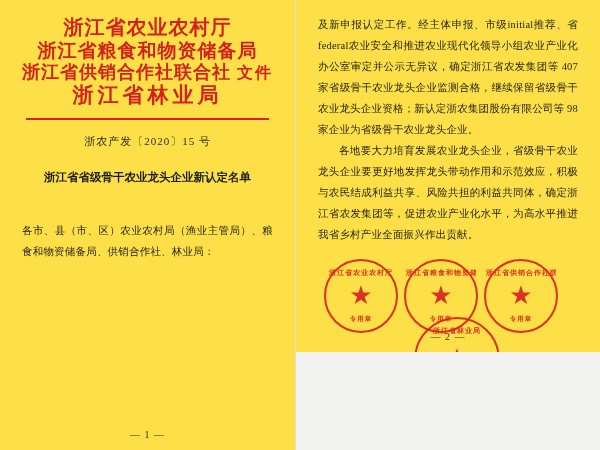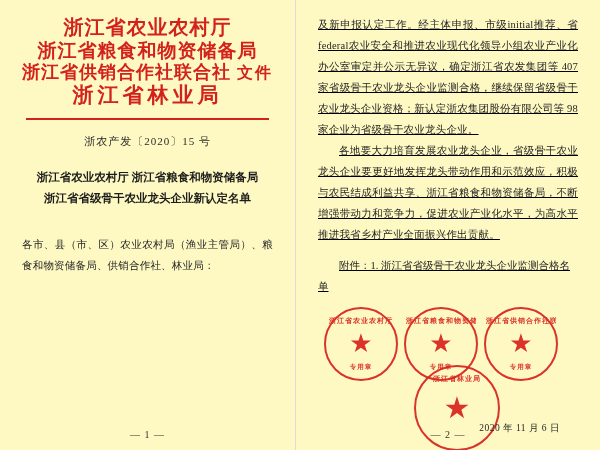--- a/index.html
+++ b/index.html
@@ -15,35 +15,34 @@
   }
   .sheet {
     position: relative;
     width: 600px;
     height: 450px;
     background: #f2f2f0;
     display: flex;
   }
   .page {
     position: relative;
-    background: #fef9c3;
+    background: #fde047;
     box-sizing: border-box;
     overflow: hidden;
   }
   .page-left {
     width: 296px;
     height: 450px;
     padding: 14px 22px 0 22px;
     border-right: 1px solid #dddcd6;
   }
   .page-right {
     width: 304px;
-    height: 450px;
+    height: 352px;
     padding: 14px 22px 0 22px;
-    text-decoration: underline;
   }
 
   
   .letterhead {
     text-align: center;
     color: #d3221c;
     font-weight: bold;
     letter-spacing: 1px;
     line-height: 1.18;
     margin-top: 2px;
@@ -88,21 +87,21 @@
     margin-top: 18px;
     padding: 0 2px;
   }
 
   
   .body-text {
     font-size: 10.5px;
     line-height: 2.0;
     color: #1f1f1f;
     text-align: justify;
-    margin-top: 24px;
+    margin-top: 32px;
     letter-spacing: 0.2px;
   }
   .body-text p {
     margin: 0;
     text-indent: 2em;
   }
   .body-text p.noindent { text-indent: 0; }
 
   .page-right .body-text {
     margin-top: 0;
@@ -205,40 +204,38 @@
       <div class="lh-line l3">
         <span>浙江省供销合作社联合社</span><span class="lh-doc-word">文件</span>
       </div>
       <div class="lh-line l4">浙江省林业局</div>
       <div class="lh-rule"></div>
     </div>
 
     <div class="doc-number">浙农产发〔2020〕15 号</div>
 
     <div class="doc-title">
-      <div>浙江省农业农村厅 浙江省粮食和物资储备局</div>
       <div>浙江省省级骨干农业龙头企业新认定名单</div>
     </div>
 
     <div class="body-text">
       <p class="noindent">各市、县（市、区）农业农村局（渔业主管局）、粮食和物资储备局、供销合作社、林业局：</p>
     </div>
 
     <div class="page-footer">— 1 —</div>
   </div>
 
   <div class="page page-right">
 
     <div class="body-text">
       <p class="noindent">及新申报认定工作。经主体申报、市级initial推荐、省federal农业安全和推进农业现代化领导小组农业产业化办公室审定并公示无异议，确定浙江省农发集团等 407 家省级骨干农业龙头企业监测合格，继续保留省级骨干农业龙头企业资格；新认定浙农集团股份有限公司等 98 家企业为省级骨干农业龙头企业。</p>
-      <p>各地要大力培育发展农业龙头企业，省级骨干农业龙头企业要更好地发挥龙头带动作用和示范效应，积极与农民结成利益共享、浙江省粮食和物资储备局，不断增强带动力和竞争力，促进农业产业化水平，为高水平推进我省乡村产业全面振兴作出贡献。</p>
+      <p>各地要大力培育发展农业龙头企业，省级骨干农业龙头企业要更好地发挥龙头带动作用和示范效应，积极与农民结成利益共享、风险共担的利益共同体，确定浙江省农发集团等，促进农业产业化水平，为高水平推进我省乡村产业全面振兴作出贡献。</p>
     </div>
 
     <div class="attach-list">
-      <div class="att-head">附件：1. 浙江省省级骨干农业龙头企业监测合格名单</div>
     </div>
 
     <div class="seal-area">
       <div class="seal seal-1">
         <div class="seal-top-text">浙江省农业农村厅</div>
         <div class="seal-star">★</div>
         <div class="seal-bottom-text">专用章</div>
       </div>
       <div class="seal seal-2">
         <div class="seal-top-text">浙江省粮食和物资储备局</div>

